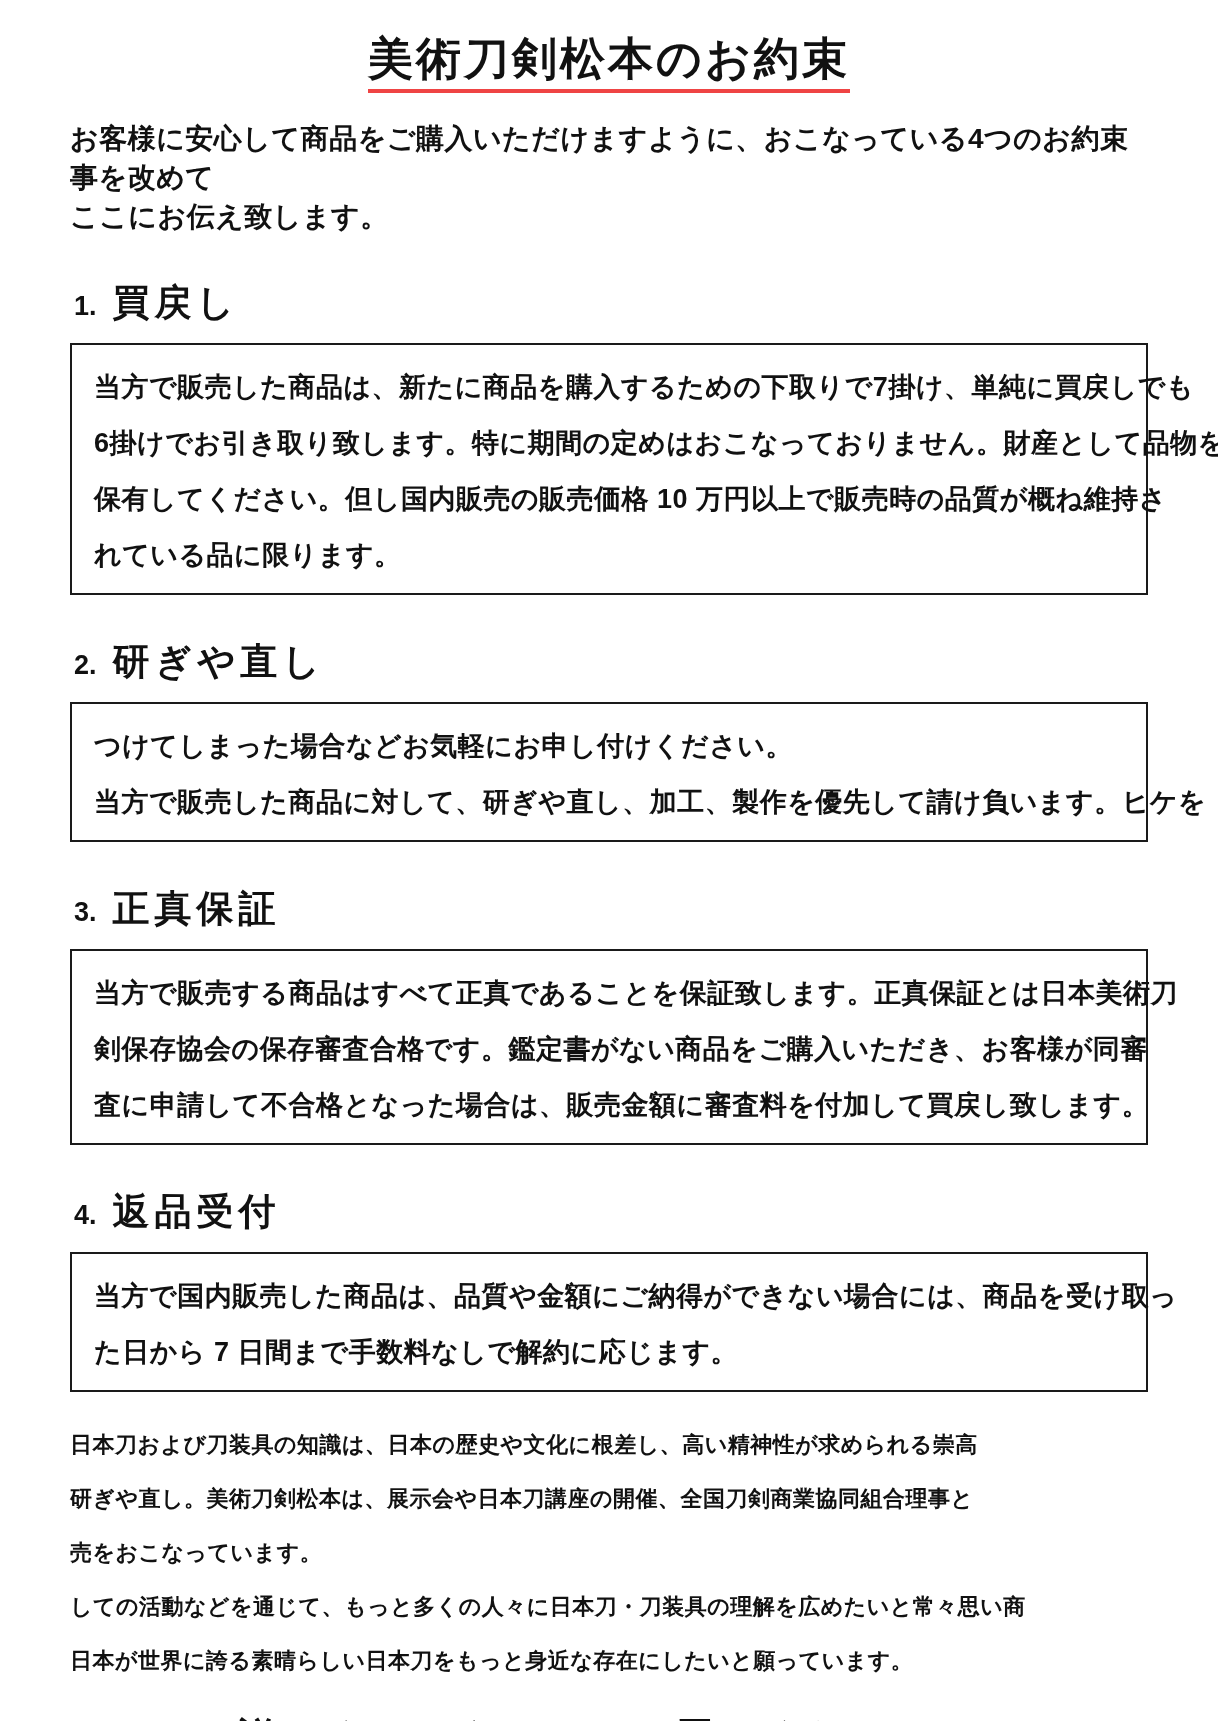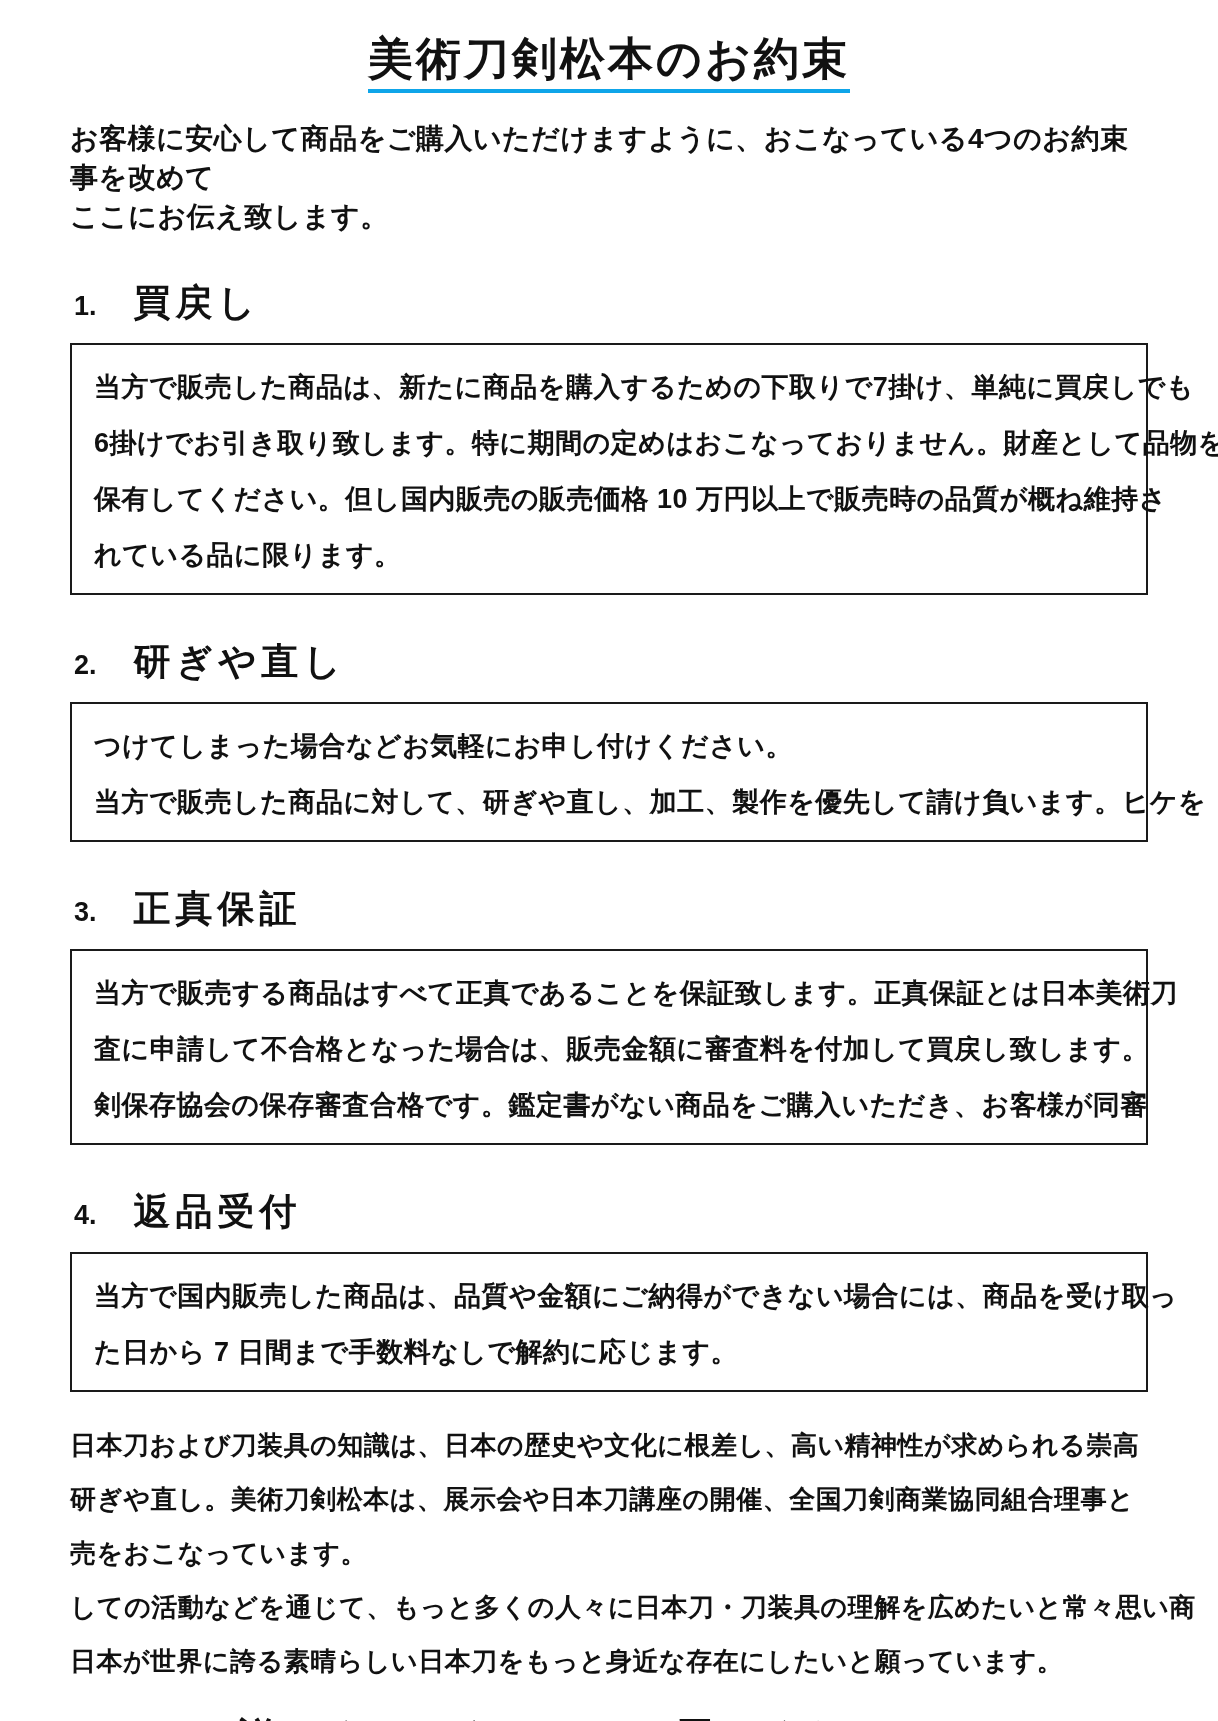--- a/index.html
+++ b/index.html
@@ -19,21 +19,21 @@
   }
   .doc-title {
     text-align: center;
     margin: 10px 0 0 0;
   }
   .doc-title .title-text {
     display: inline-block;
     font-size: 45px;
     font-weight: bold;
     letter-spacing: 3px;
-    border-bottom: 4px solid #0ea5e9;
+    border-bottom: 4px solid #ef4444;
     padding-bottom: 5px;
     line-height: 1.1;
   }
   .intro {
     margin-top: 26px;
     font-size: 28px;
     font-weight: bold;
     line-height: 39px;
     letter-spacing: 0.5px;
   }
@@ -46,36 +46,35 @@
   }
   .sec-num {
     font-size: 27px;
     font-weight: bold;
     margin-right: 16px;
   }
   .sec-title {
     font-size: 37px;
     font-weight: bold;
     letter-spacing: 5px;
-    margin-left: 21px;
   }
   .box {
     margin-top: 15px;
     border: 2px solid #1a1a1a;
     padding: 14px 28px 10px 22px;
     font-size: 27px;
     font-weight: bold;
     line-height: 56px;
     letter-spacing: 0.5px;
     background: #ffffff;
   }
   .box .line { display: block; white-space: nowrap; }
   .closing {
     margin-top: 26px;
-    font-size: 26px;
+    font-size: 22px;
     font-weight: bold;
     line-height: 54px;
     letter-spacing: 0.5px;
   }
   .closing .line { display: block; white-space: nowrap; }
   .footer-note {
     margin-top: 22px;
     text-align: center;
     font-size: 40px;
     font-weight: bold;
@@ -120,22 +119,22 @@
     </div>
   </div>
 
   <div class="section">
     <div class="sec-heading">
       <span class="sec-num">3.</span>
       <span class="sec-title">正真保証</span>
     </div>
     <div class="box">
       <span class="line">当方で販売する商品はすべて正真であることを保証致します。正真保証とは日本美術刀</span>
+      <span class="line">剣保存協会の保存審査合格です。鑑定書がない商品をご購入いただき、お客様が同審</span>
       <span class="line">査に申請して不合格となった場合は、販売金額に審査料を付加して買戻し致します。</span>
-      <span class="line">剣保存協会の保存審査合格です。鑑定書がない商品をご購入いただき、お客様が同審</span>
     </div>
   </div>
 
   <div class="section">
     <div class="sec-heading">
       <span class="sec-num">4.</span>
       <span class="sec-title">返品受付</span>
     </div>
     <div class="box">
       <span class="line">当方で国内販売した商品は、品質や金額にご納得ができない場合には、商品を受け取っ</span>

